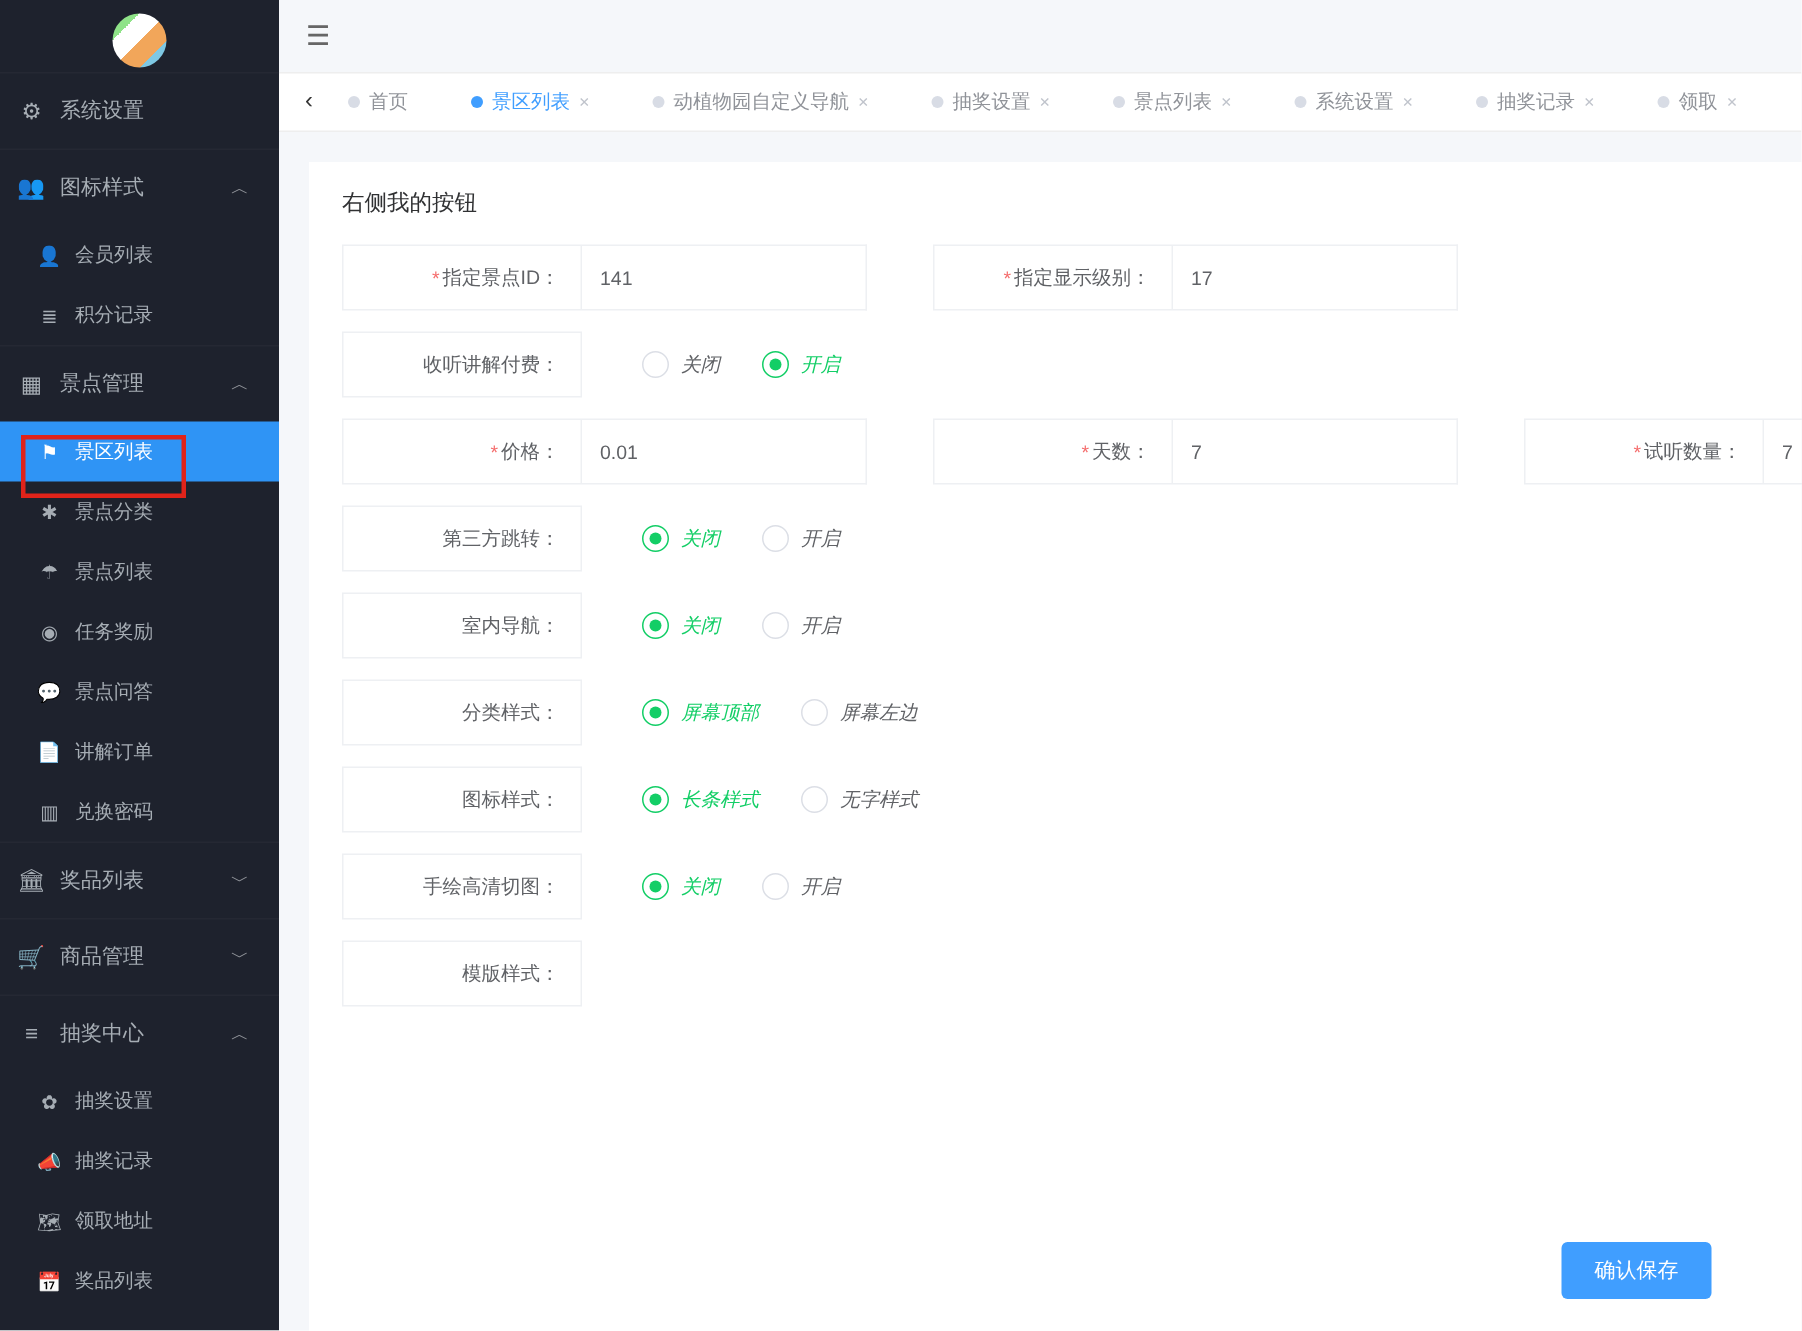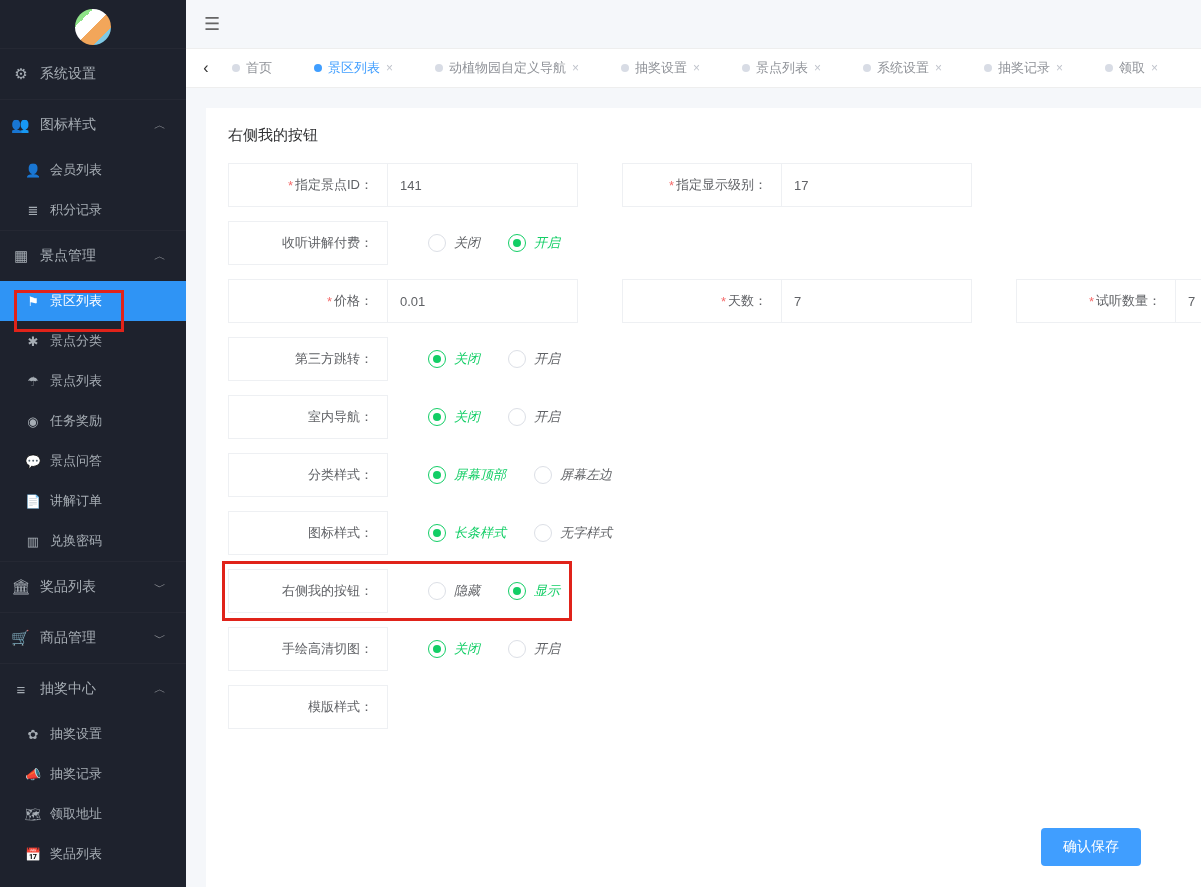--- a/index.html
+++ b/index.html
@@ -351,38 +351,20 @@
                 <div class="radio on">
                   <span class="rcircle"></span>
                   <span class="rlabel">长条样式</span>
                 </div>
                 <div class="radio off">
                   <span class="rcircle"></span>
                   <span class="rlabel">无字样式</span>
                 </div>
               </div>
             </div>
-            <div class="row" style="position:relative;">
-              <div class="cell">
-                <div class="labelbox">
-                  <span>右侧我的按钮：</span>
-                </div>
-              </div>
-              <div class="radiogroup">
-                <div class="radio off">
-                  <span class="rcircle"></span>
-                  <span class="rlabel">隐藏</span>
-                </div>
-                <div class="radio on">
-                  <span class="rcircle"></span>
-                  <span class="rlabel">显示</span>
-                </div>
-              </div>
-              <div class="hl-target2" style="left:-6px; top:-8px; width:350px; height:60px;"></div>
-            </div>
             <div class="row">
               <div class="cell">
                 <div class="labelbox">
                   <span>手绘高清切图：</span>
                 </div>
               </div>
               <div class="radiogroup">
                 <div class="radio on">
                   <span class="rcircle"></span>
                   <span class="rlabel">关闭</span>

